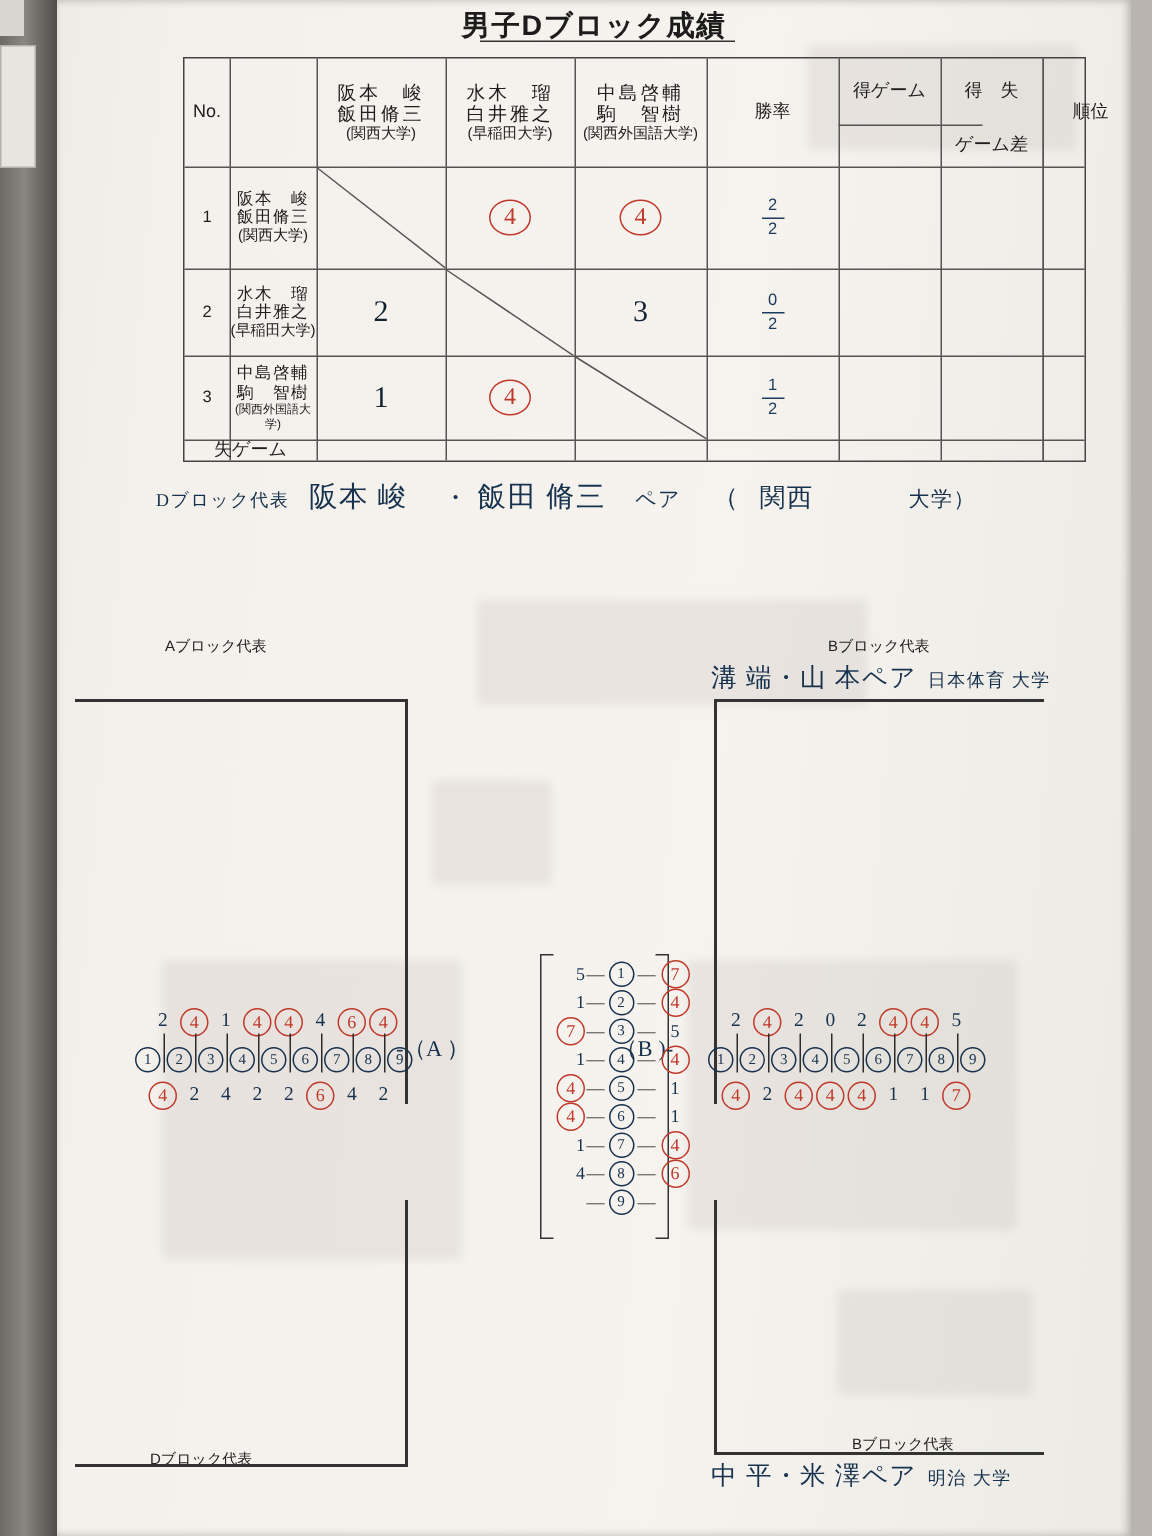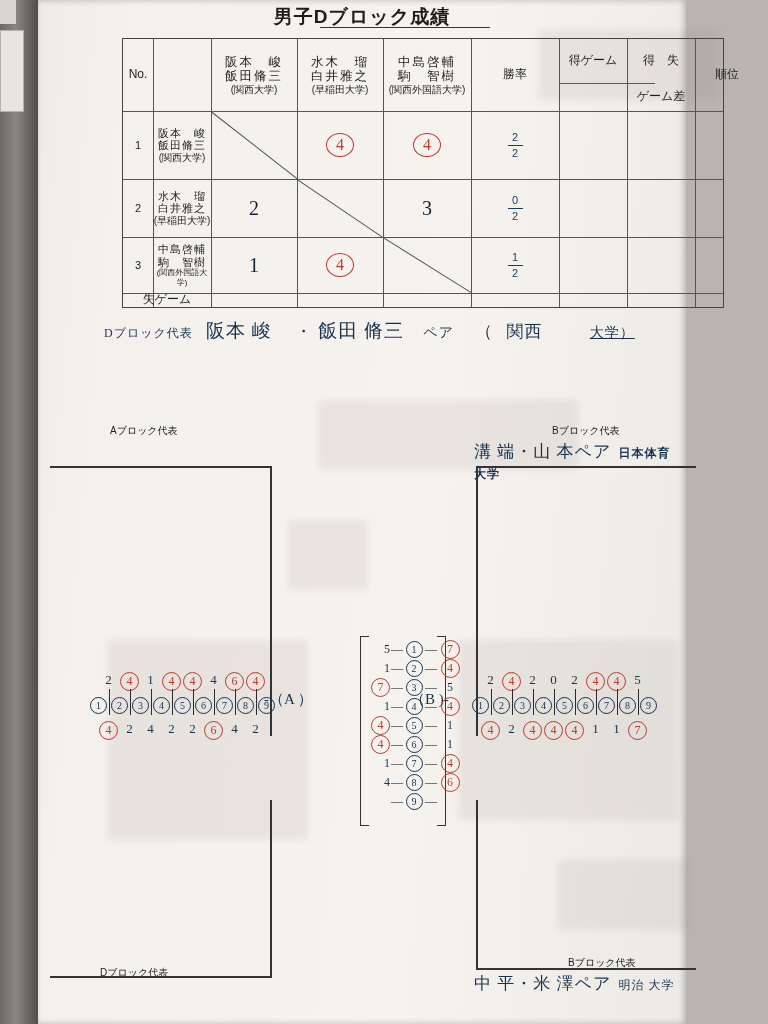--- a/index.html
+++ b/index.html
@@ -4,21 +4,21 @@
 <style>
   html,body{margin:0;padding:0;}
   body{
     width:768px;height:1024px;overflow:hidden;
     background:#b9b4ae;
     font-family:"Liberation Sans", sans-serif;
     position:relative;
   }
   
   #sheet{
-    position:absolute;left:38px;top:0;width:648px;height:1024px;
+    position:absolute;left:38px;top:0;width:716px;height:1024px;
     background:linear-gradient(95deg,#efebe6 0%,#f4f1ec 12%,#f6f3ef 60%,#eceae5 100%);
     box-shadow:-2px 0 6px rgba(0,0,0,.25) inset;
   }
   
   #binder{
     position:absolute;left:0;top:0;width:40px;height:1024px;
     background:linear-gradient(90deg,#6d6a66 0%,#8a8782 40%,#4a4744 100%);
   }
   #binder-card{
     position:absolute;left:0;top:30px;width:22px;height:80px;
@@ -228,31 +228,31 @@
   </div>
 
   <div id="repline">
     <span style="font-size:12px;">Dブロック代表</span>
     <span class="big" style="margin-left:8px;">阪本 峻</span>
     <span style="margin-left:18px;">・</span>
     <span class="big">飯田 脩三</span>
     <span style="margin-left:14px;font-size:14px;">ペア</span>
     <span style="margin-left:16px;">（</span>
     <span style="margin-left:8px;">関西</span>
-    <span style="margin-left:42px;font-size:14px;text-decoration:underline;">大学）</span>
+    <span style="margin-left:58px;font-size:14px;">大学）</span>
   </div>
 
   <div class="blocklabel" style="left:72px;top:424px;">Aブロック代表</div>
   <div class="bline" style="left:12px;top:466px;width:222px;height:1.5px;"></div>
   <div class="bline" style="left:232px;top:466px;width:1.5px;height:270px;"></div>
 
   <div class="blocklabel" style="left:514px;top:424px;">Bブロック代表</div>
   <div class="teamname" style="left:436px;top:440px;">
     <span>溝 端・山 本ペア</span>
-    <span class="teamuniv" style="margin-left:2px;font-weight:bold;">日本体育 大学</span>
+    <span class="teamuniv" style="margin-left:2px;">日本体育 大学</span>
   </div>
   <div class="bline" style="left:438px;top:466px;width:220px;height:1.5px;"></div>
   <div class="bline" style="left:438px;top:466px;width:1.5px;height:270px;"></div>
 
   <div class="blocklabel" style="left:62px;top:966px;">Dブロック代表</div>
   <div class="bline" style="left:12px;top:976px;width:222px;height:1.5px;"></div>
   <div class="bline" style="left:232px;top:800px;width:1.5px;height:178px;"></div>
 
   <div class="blocklabel" style="left:530px;top:956px;">Bブロック代表</div>
   <div class="teamname" style="left:436px;top:972px;">

